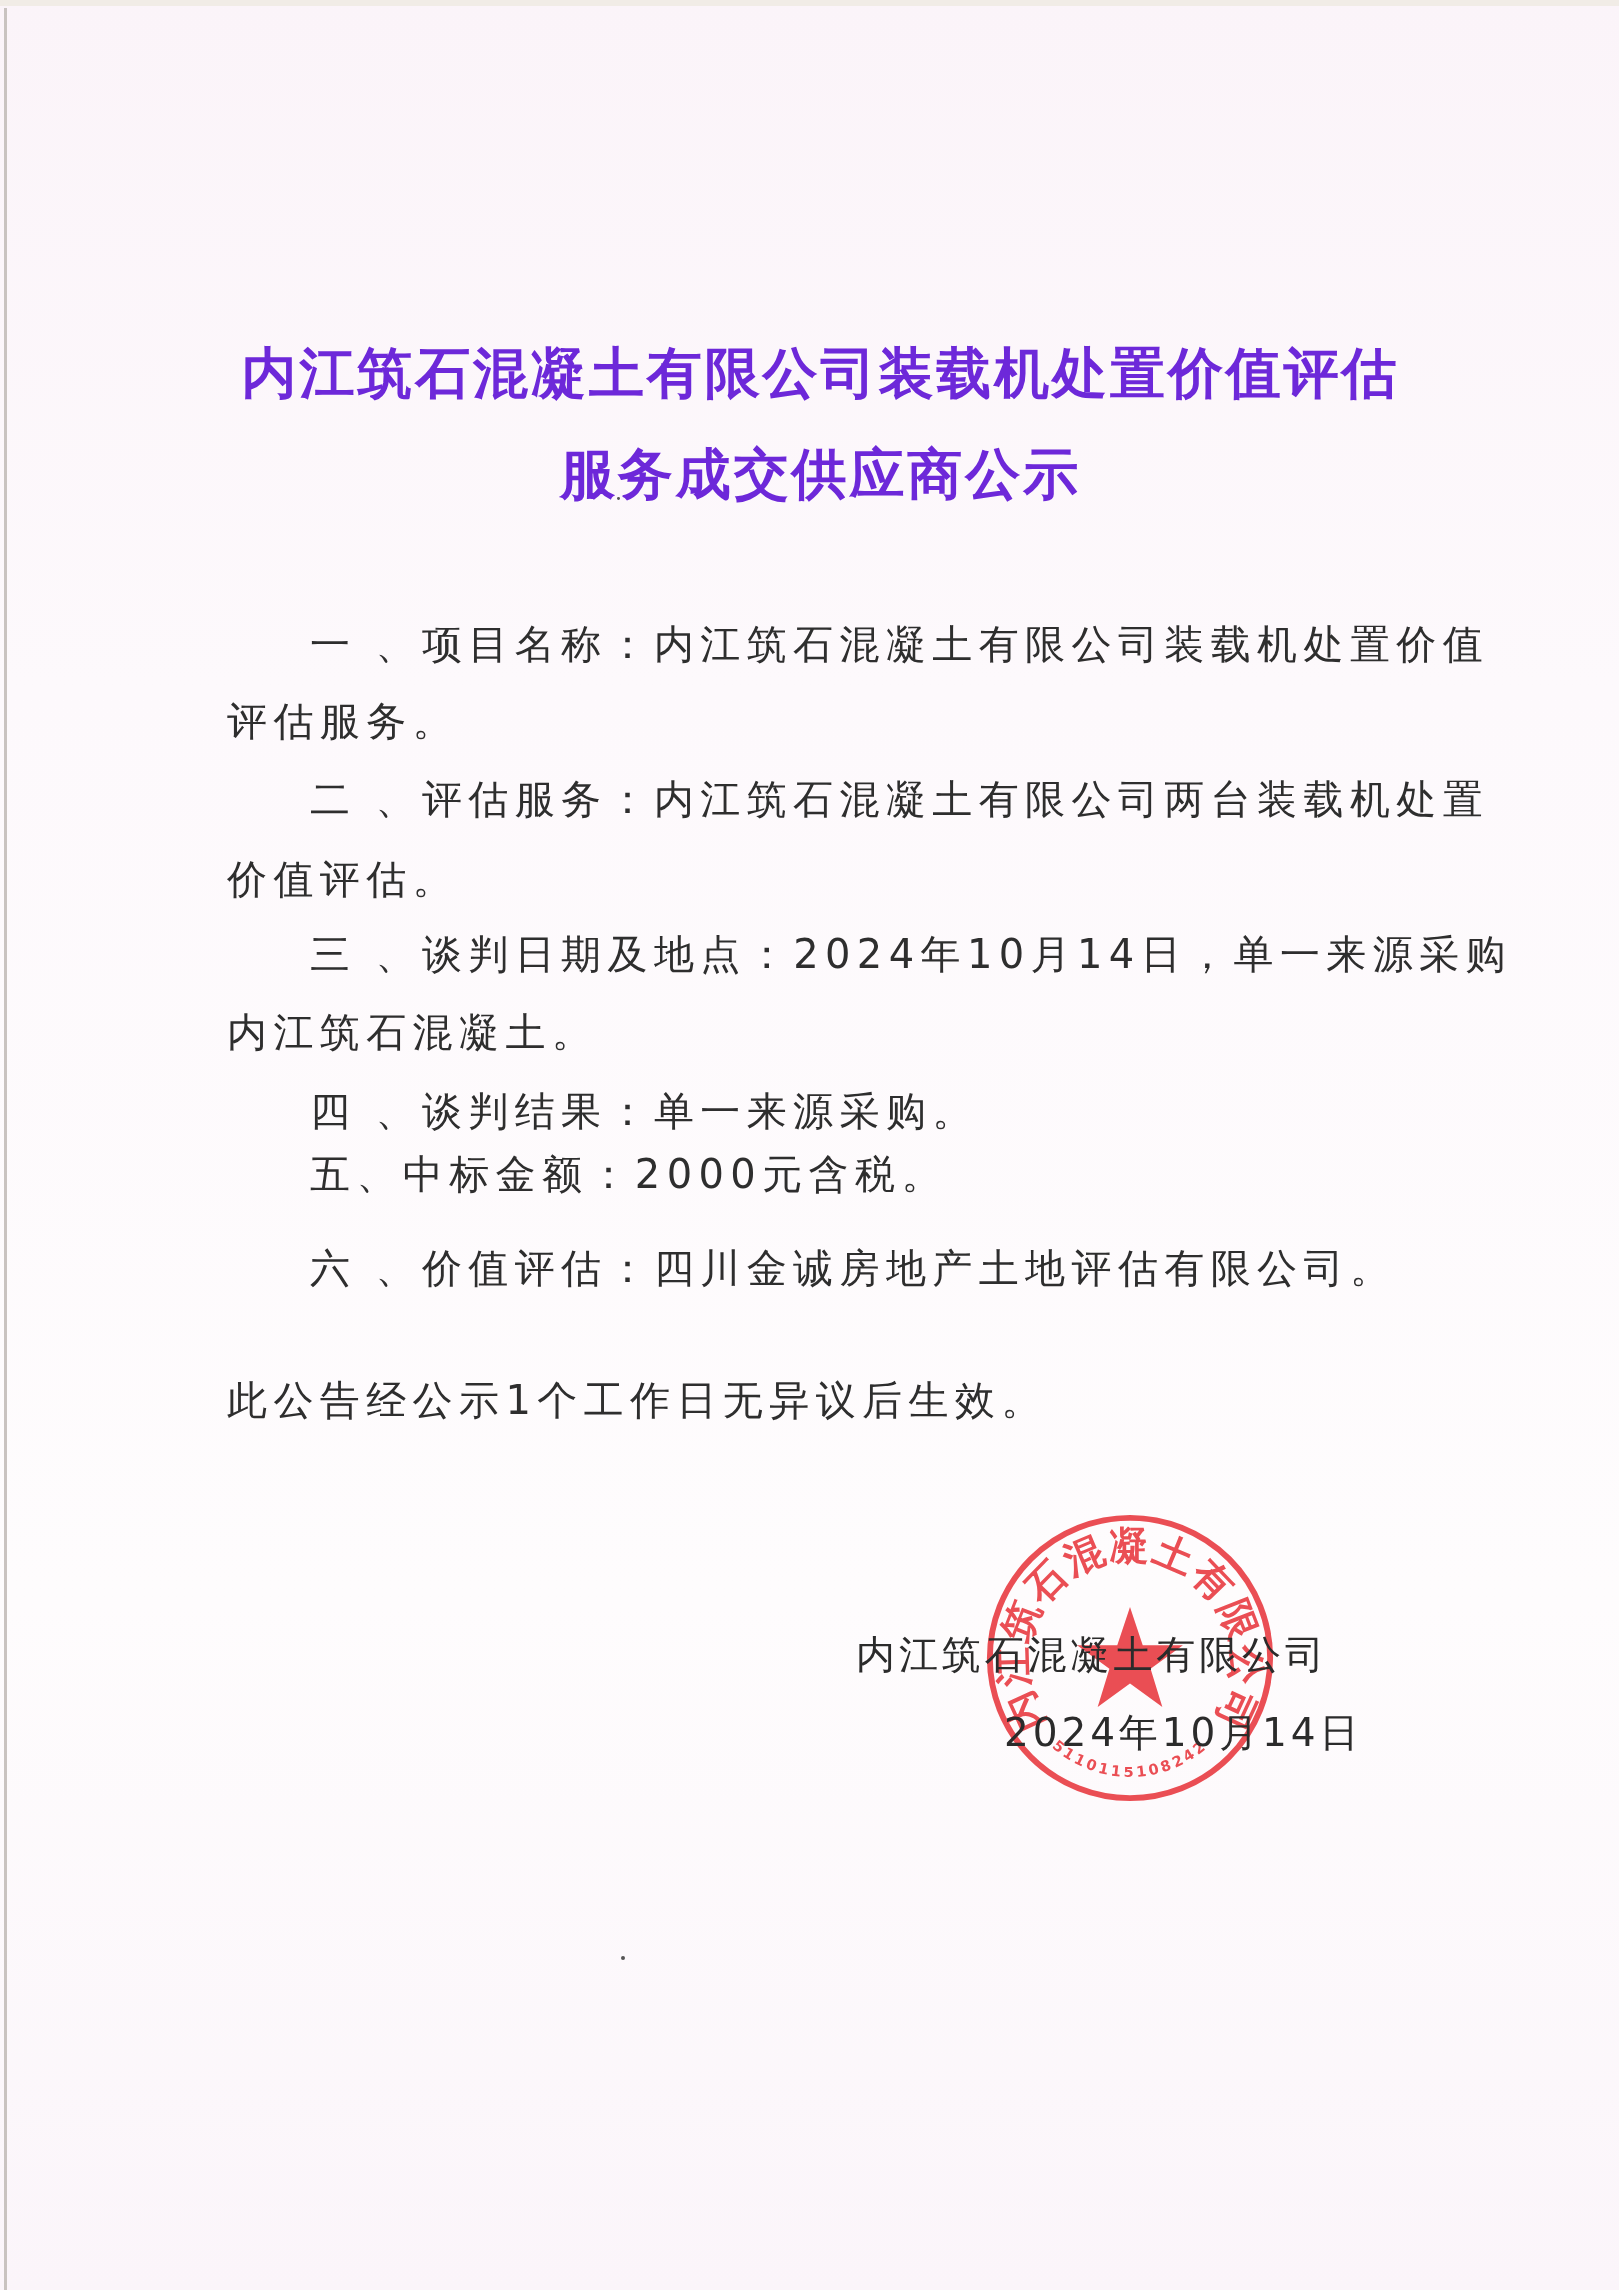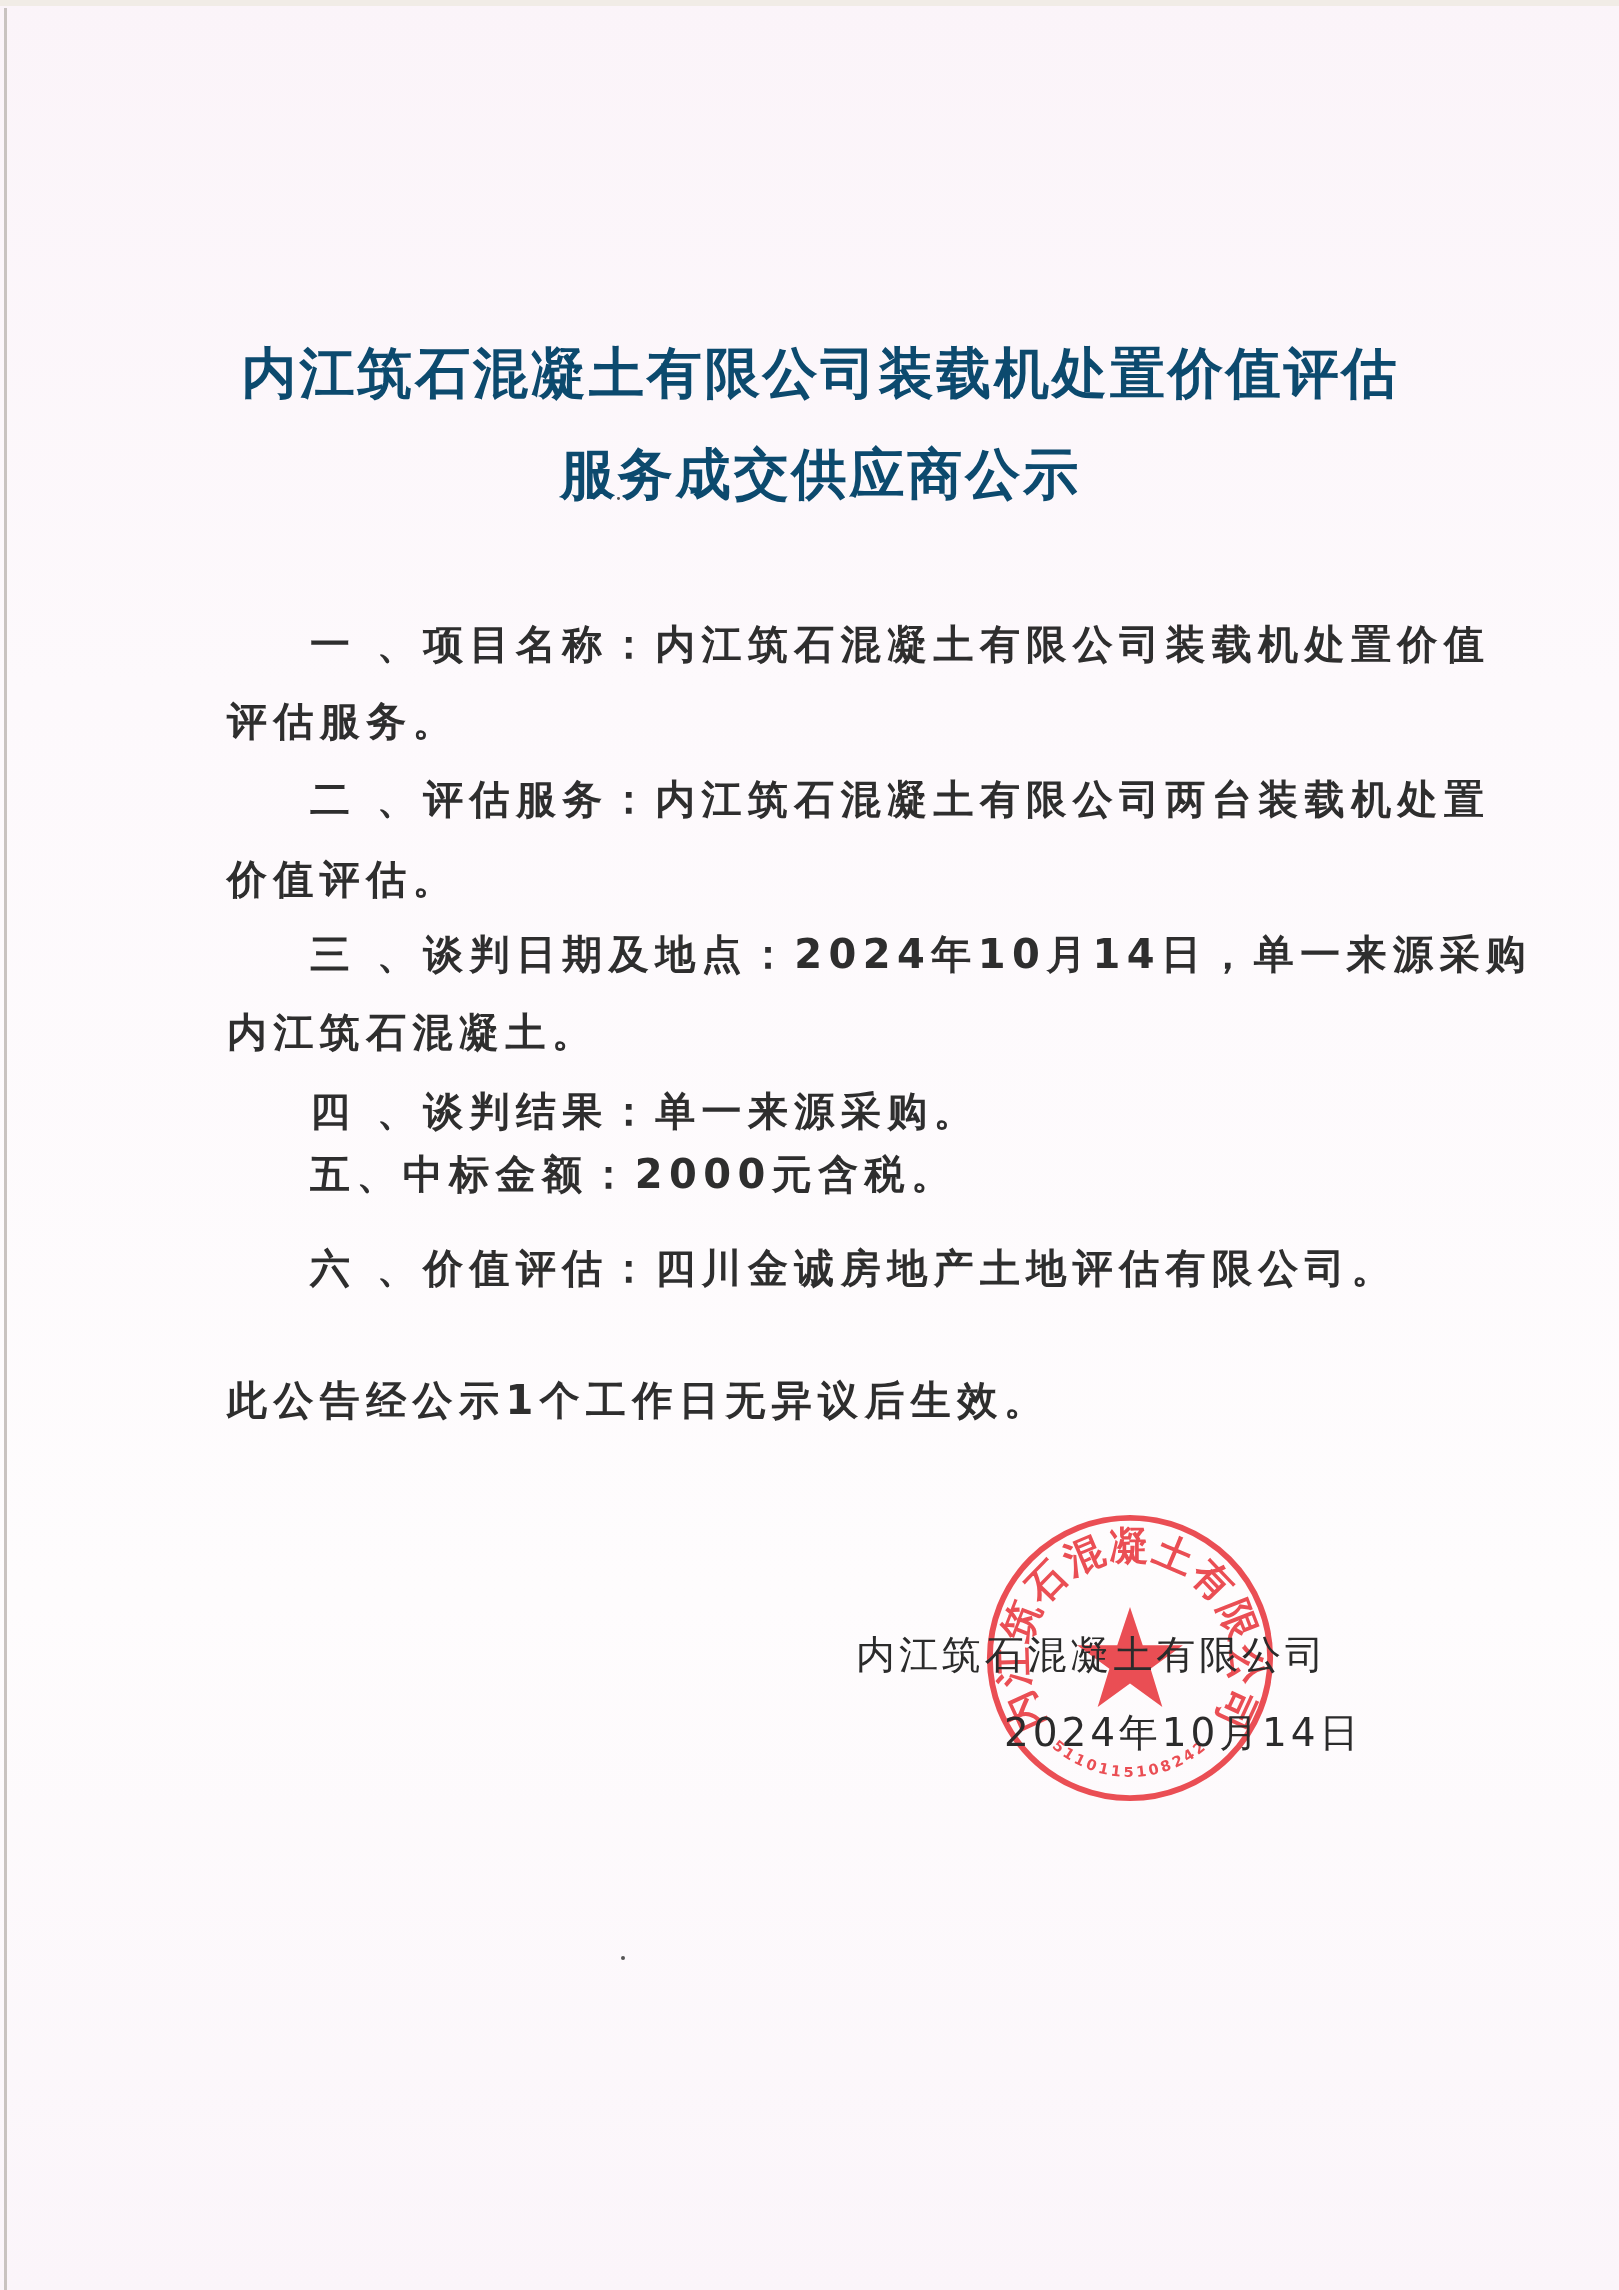--- a/index.html
+++ b/index.html
@@ -13,30 +13,30 @@
     position: absolute; left: 3.9px; top: 7.8px; width: 2.9px; height: 2283px;
     background: #c9c3c0;
   }
   .top-edge {
     position: absolute; left: 0; top: 0; width: 1619px; height: 5.9px;
     background: #f1ece6;
   }
   .title {
     position: absolute; left: 225px; width: 1191px;
     font-family: "DejaVu Serif", "Liberation Serif", serif;
-    font-weight: bold; font-size: 55px; color: #0c4a6e;
+    font-weight: bold; font-size: 55px; color: #6d28d9;
     text-align: center; letter-spacing: 2.9px; line-height: 1;
     white-space: nowrap;
   }
   .title.l1 { top: 345px; }
   .title.l2 { top: 446px; }
   .body-line {
     position: absolute; font-size: 40px; color: #2e2e2e;
     white-space: nowrap; line-height: 1; letter-spacing: 6.4px;
-    font-family: "DejaVu Sans", "Liberation Sans", sans-serif; font-weight: 700;
+    font-family: "DejaVu Sans", "Liberation Sans", sans-serif; font-weight: 400;
   }
   .indent { left: 310px; }
   .flush { left: 227px; }
   .sig { position: absolute; font-size: 39px; white-space: nowrap; line-height: 1; color: #2b2b2b; letter-spacing: 3.9px; font-family: "DejaVu Sans", "Liberation Sans", sans-serif; }
   .stamp {
     position: absolute; left: 983px; top: 1511px; width: 294px; height: 294px;
     pointer-events: none; opacity: 0.88;
   }
   .speck { position: absolute; width: 3.9px; height: 3.9px; border-radius: 50%; background: #555; }
 </style>

